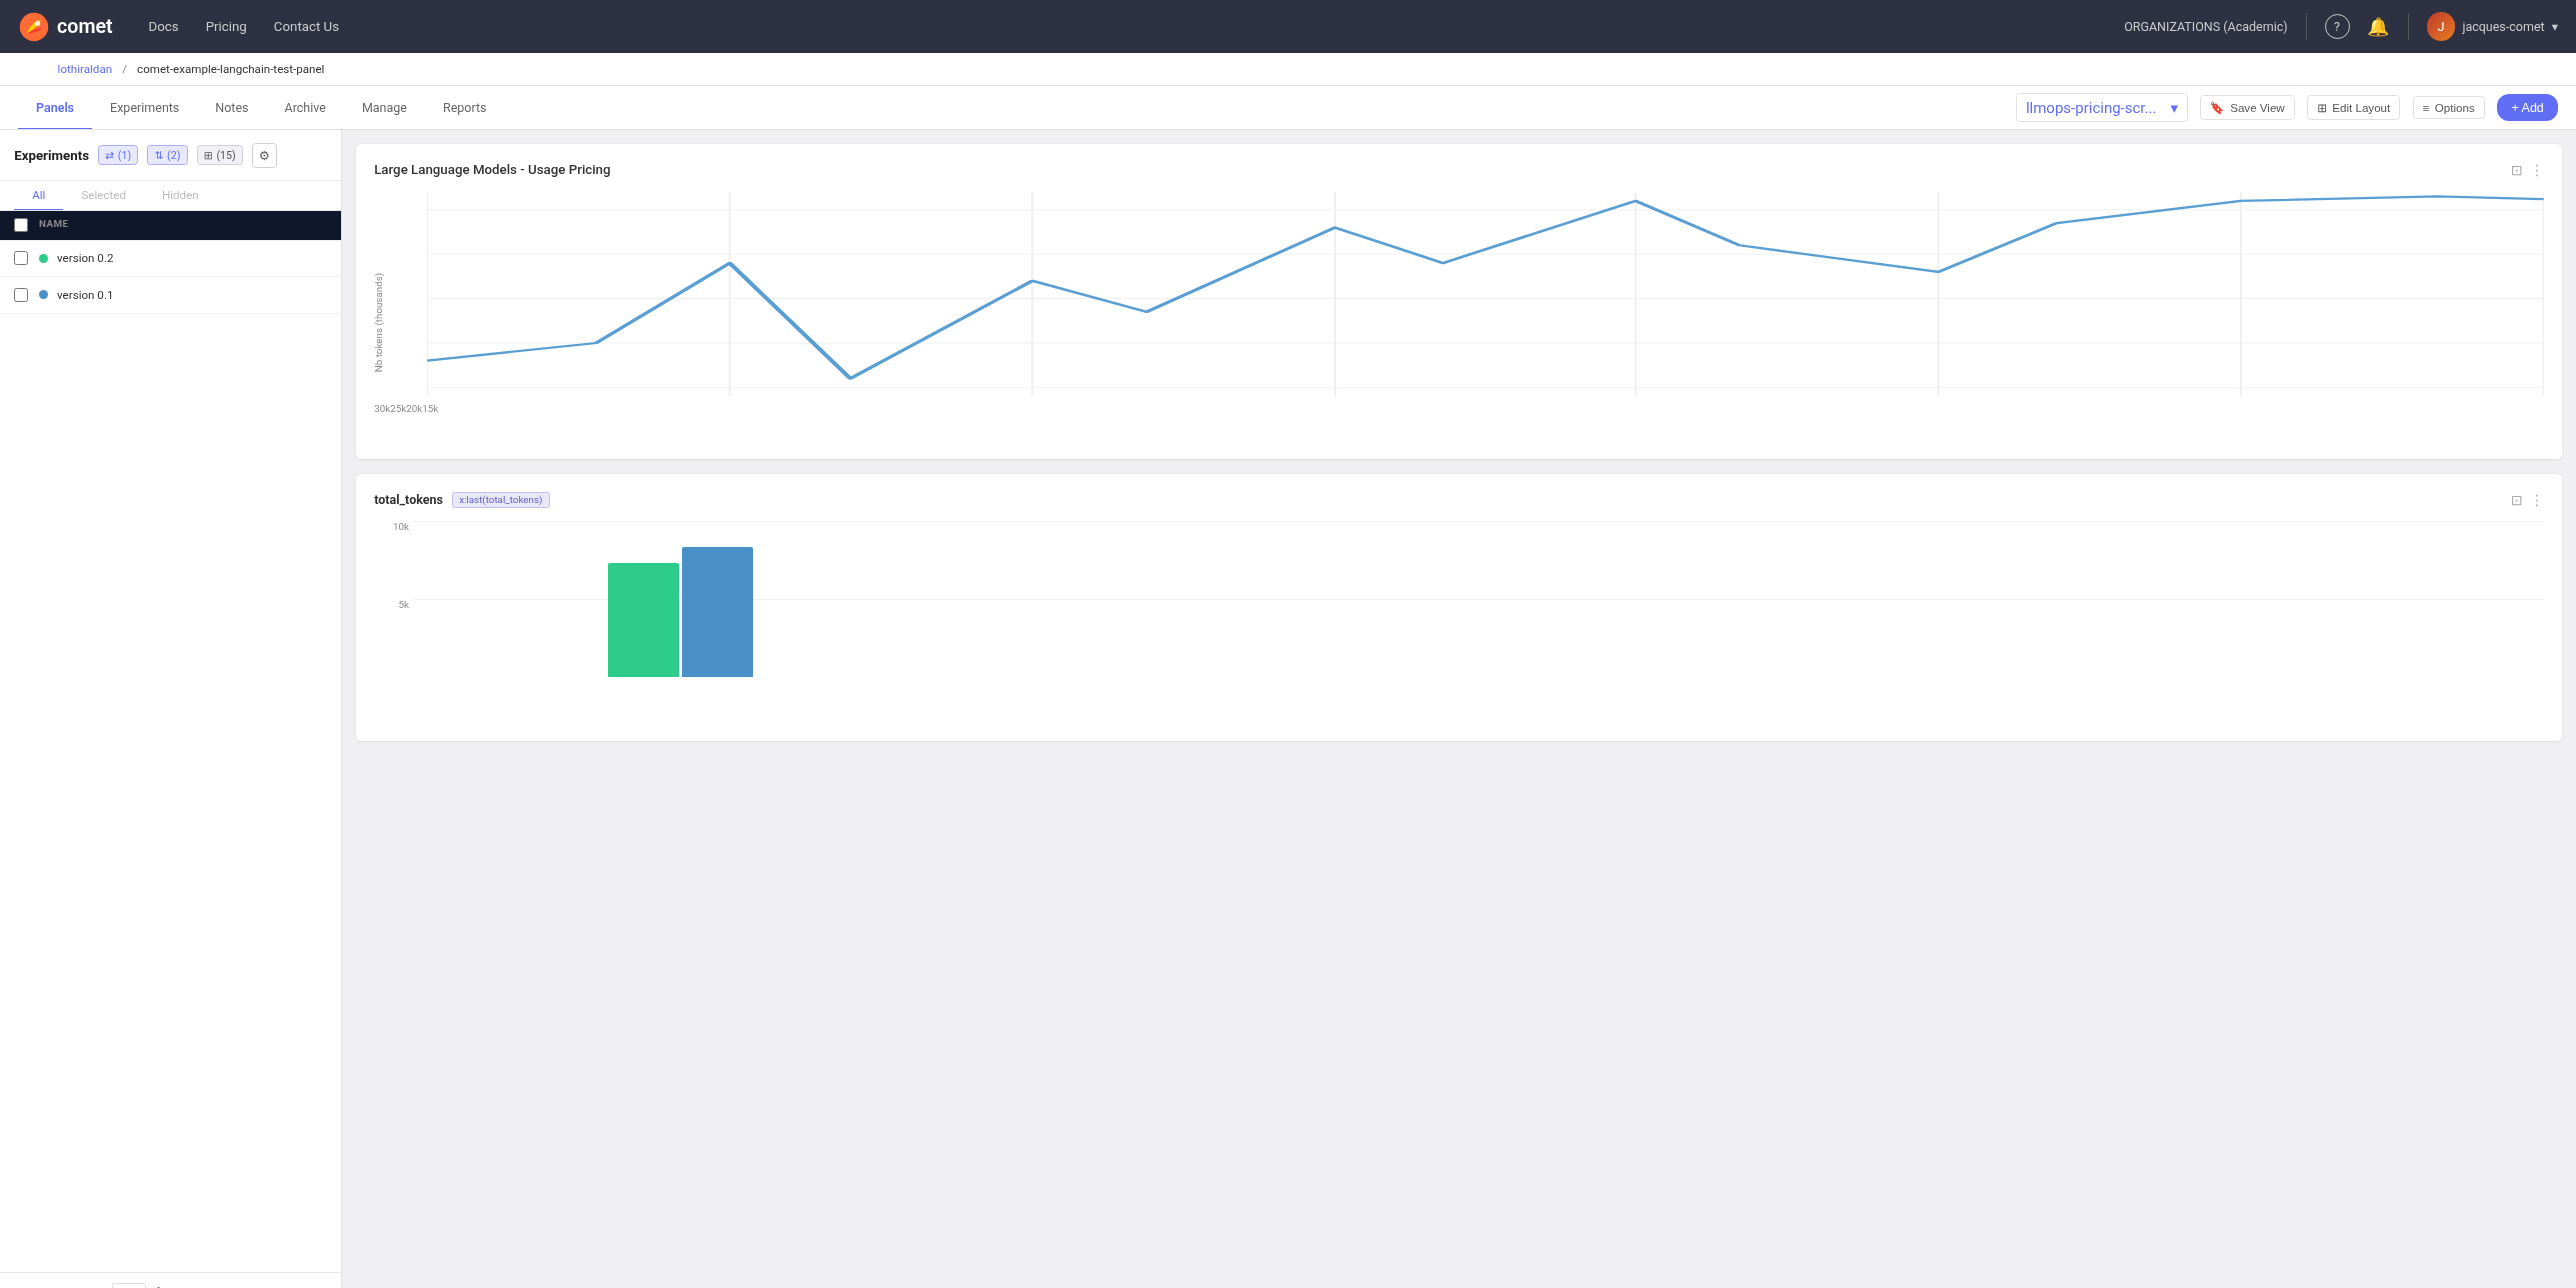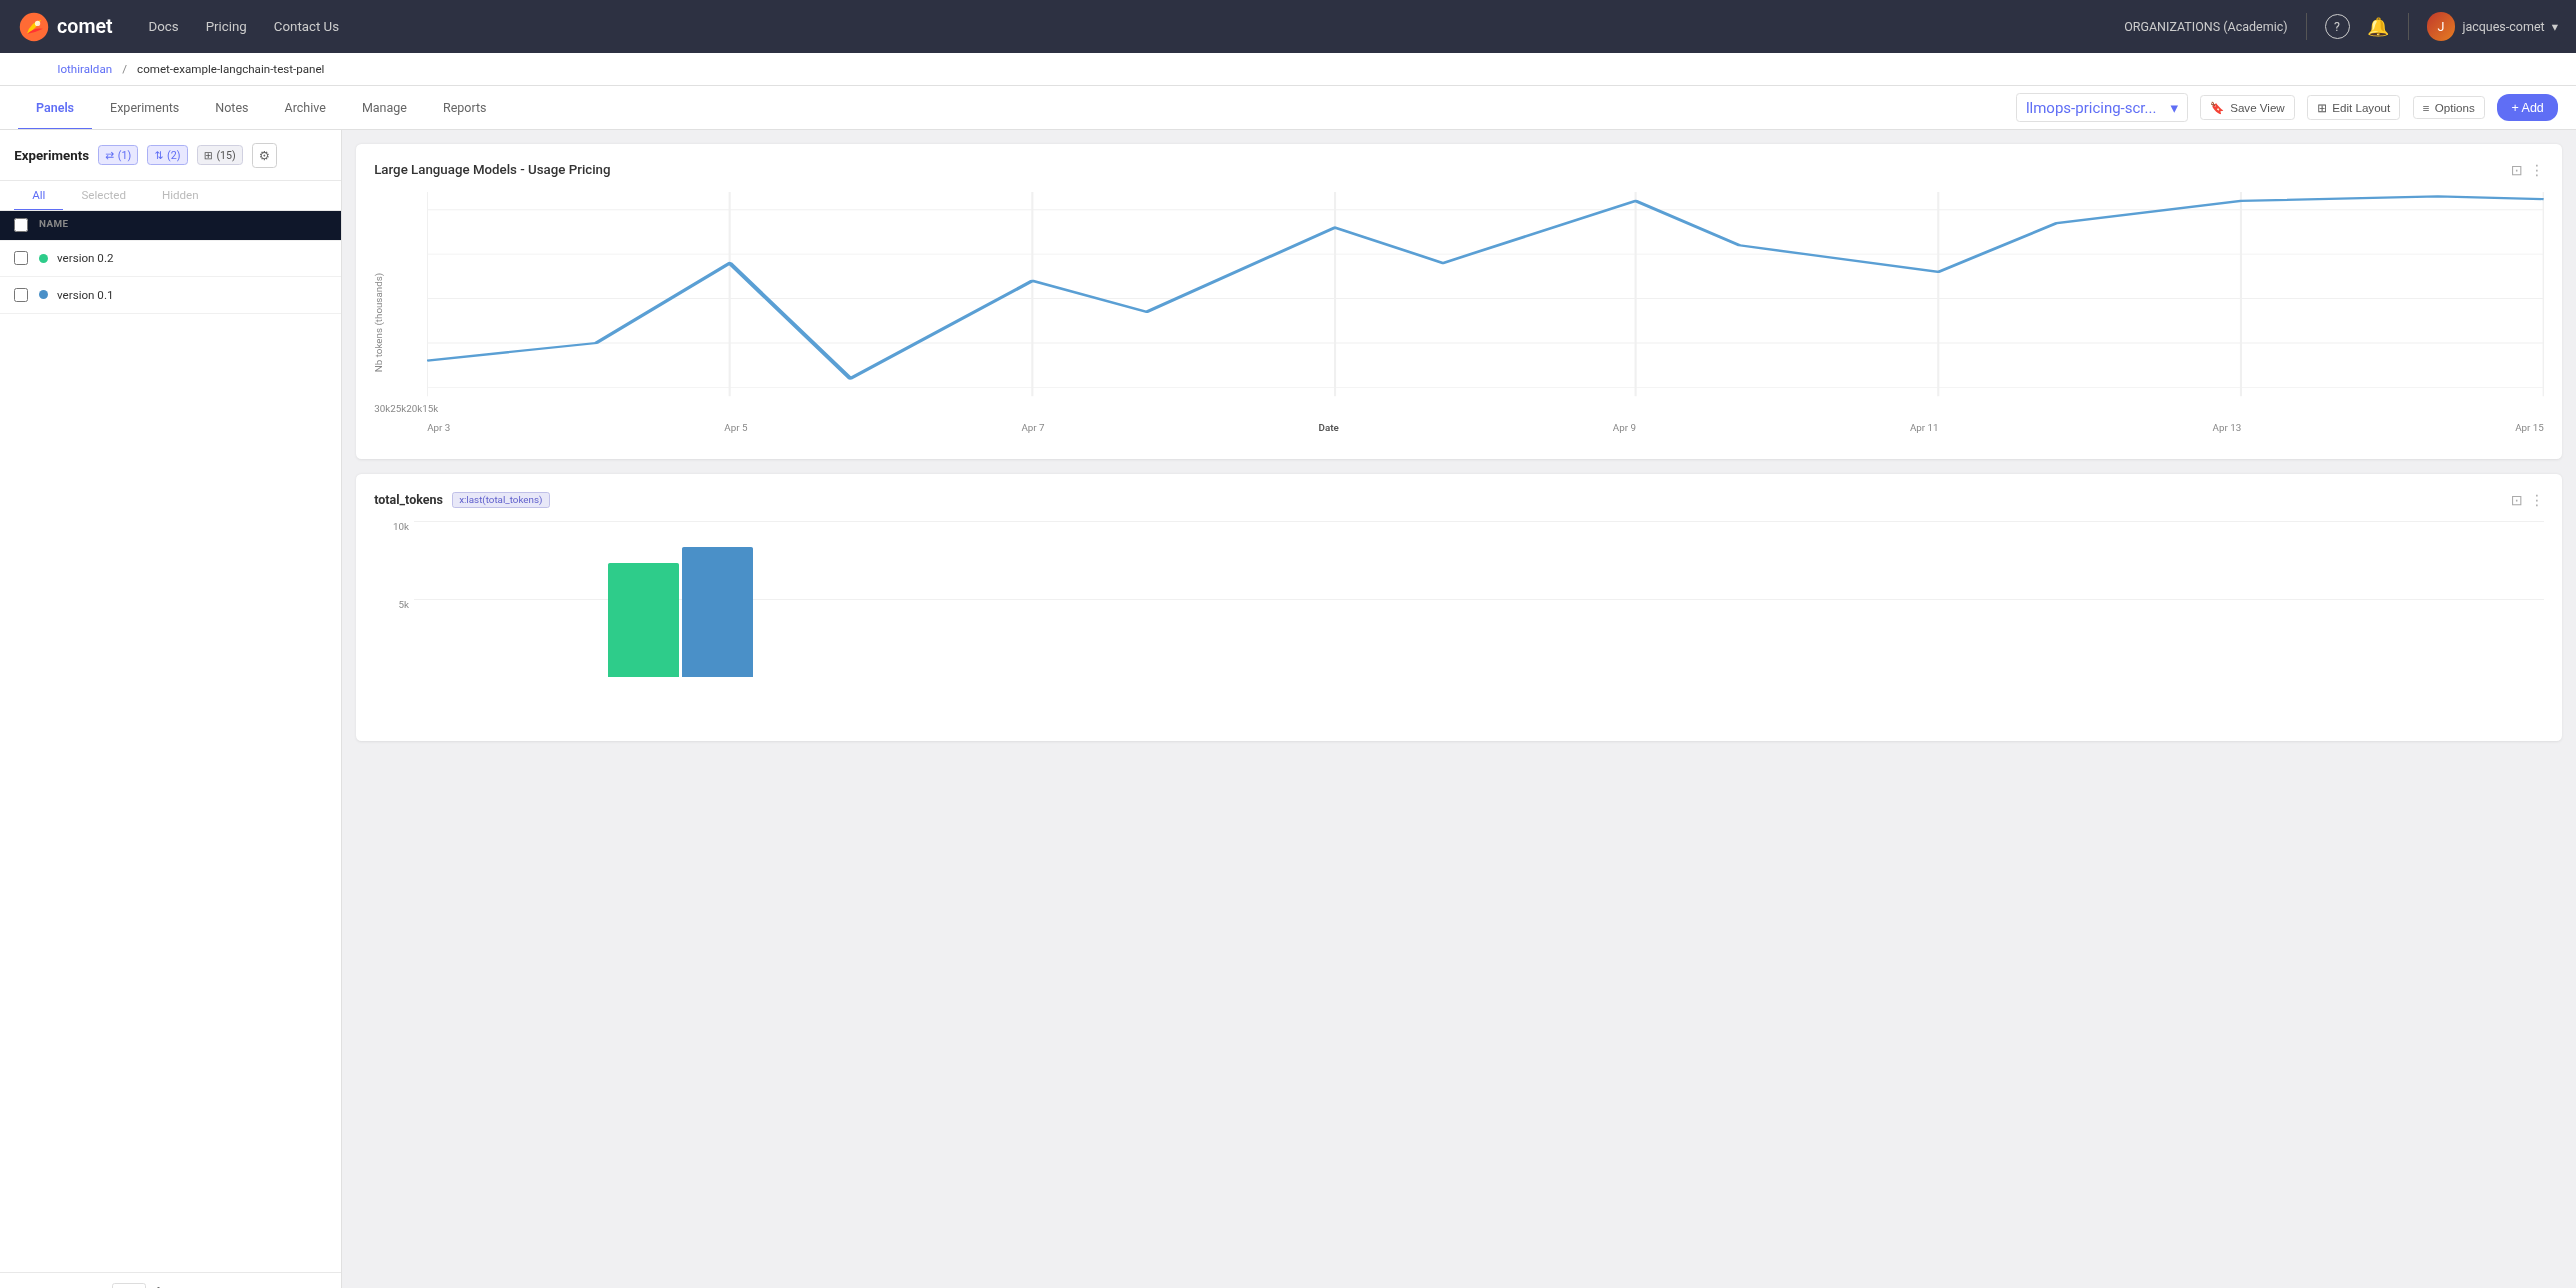--- a/index.html
+++ b/index.html
@@ -648,30 +648,20 @@
           <line x1="286" y1="0" x2="286" y2="230" stroke="#f0f0f0" stroke-width="1"></line>
           <line x1="429" y1="0" x2="429" y2="230" stroke="#f0f0f0" stroke-width="1"></line>
           <line x1="571" y1="0" x2="571" y2="230" stroke="#f0f0f0" stroke-width="1"></line>
           <line x1="714" y1="0" x2="714" y2="230" stroke="#f0f0f0" stroke-width="1"></line>
           <line x1="857" y1="0" x2="857" y2="230" stroke="#f0f0f0" stroke-width="1"></line>
           <line x1="1000" y1="0" x2="1000" y2="230" stroke="#f0f0f0" stroke-width="1"></line>
 
           <polyline points="0,190 80,170 143,80 200,210 286,100 340,135 429,40 480,80 571,10 620,60 714,90 770,35 857,10 950,5 1000,8" fill="none" stroke="#5a9fd4" stroke-width="2.5" stroke-linejoin="round"></polyline>
         </svg>
 
-        <div class="chart-x-axis">
-          <span class="x-label">Apr 3</span>
-          <span class="x-label">Apr 5</span>
-          <span class="x-label">Apr 7</span>
-          <span class="x-label bold">Date</span>
-          <span class="x-label">Apr 9</span>
-          <span class="x-label">Apr 11</span>
-          <span class="x-label">Apr 13</span>
-          <span class="x-label">Apr 15</span>
-        </div>
       </div>
     </div>
 
     <div class="bar-chart-card">
       <div class="bar-chart-header">
         <span class="bar-chart-title">total_tokens</span>
         <span class="bar-tag">x:last(total_tokens)</span>
         <div style="margin-left:auto;display:flex;gap:7.1px;">
           <span class="chart-icon-btn">⊡</span>
           <span class="chart-icon-btn">⋮</span>

